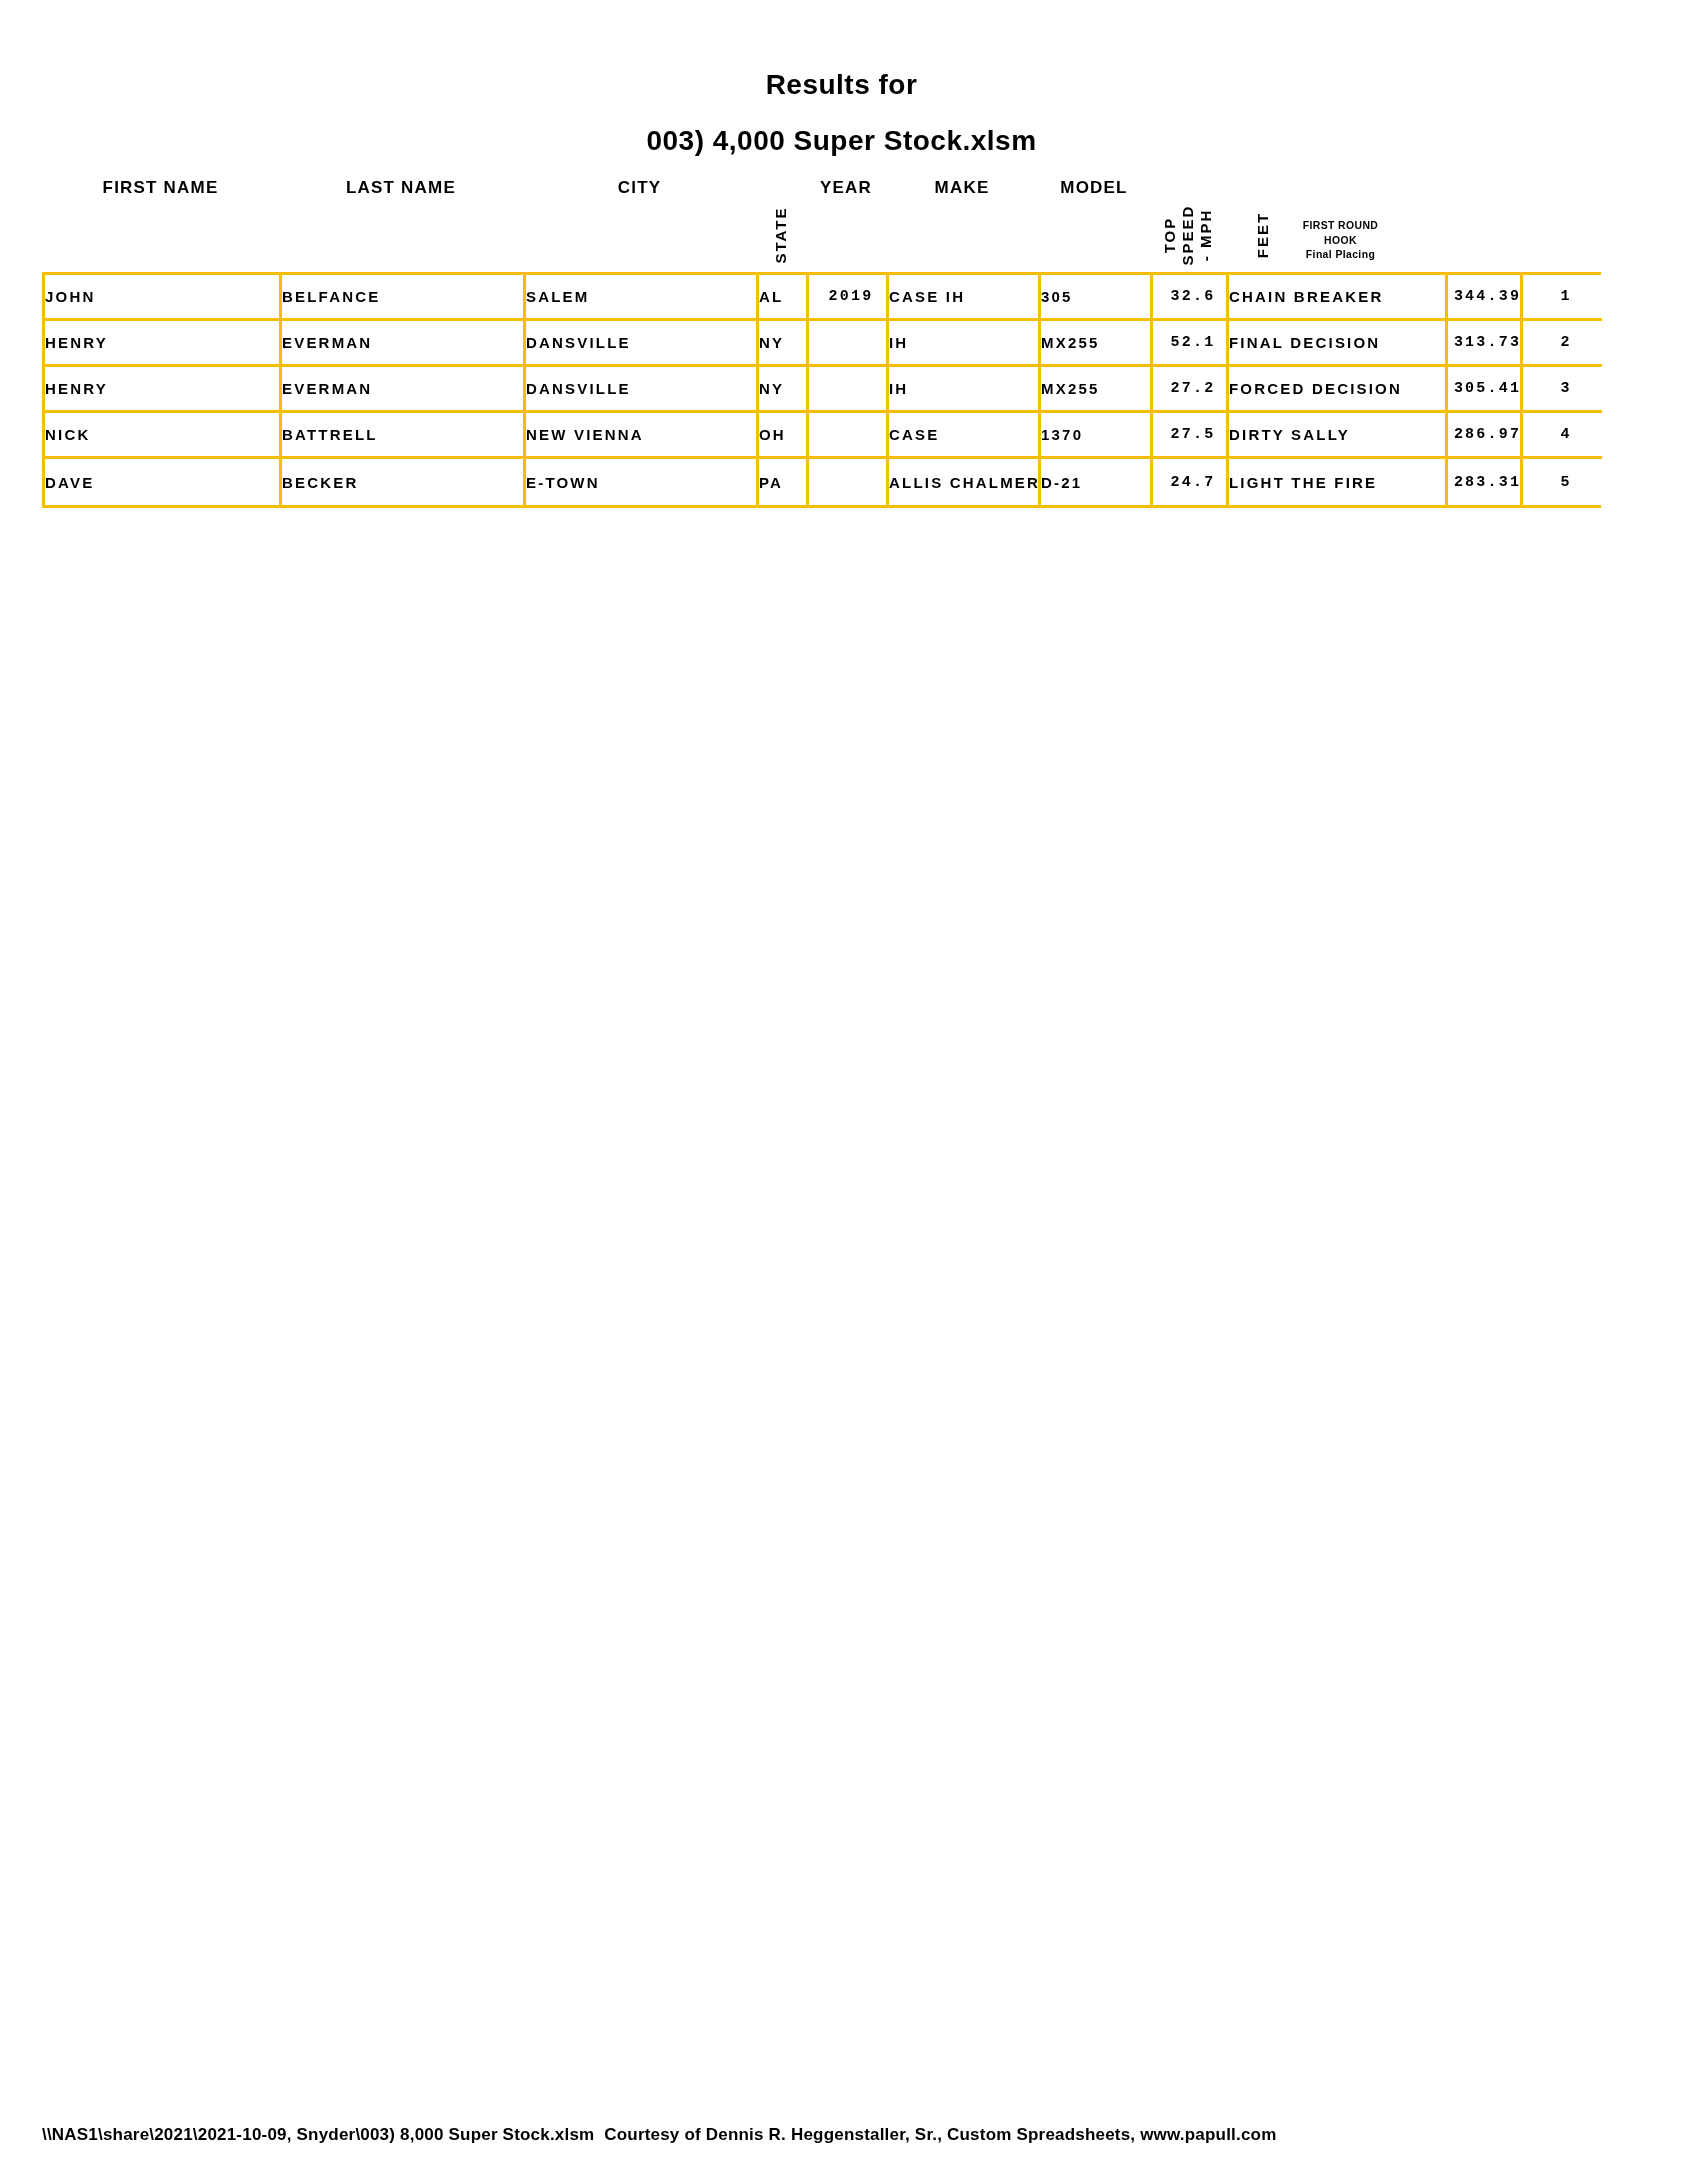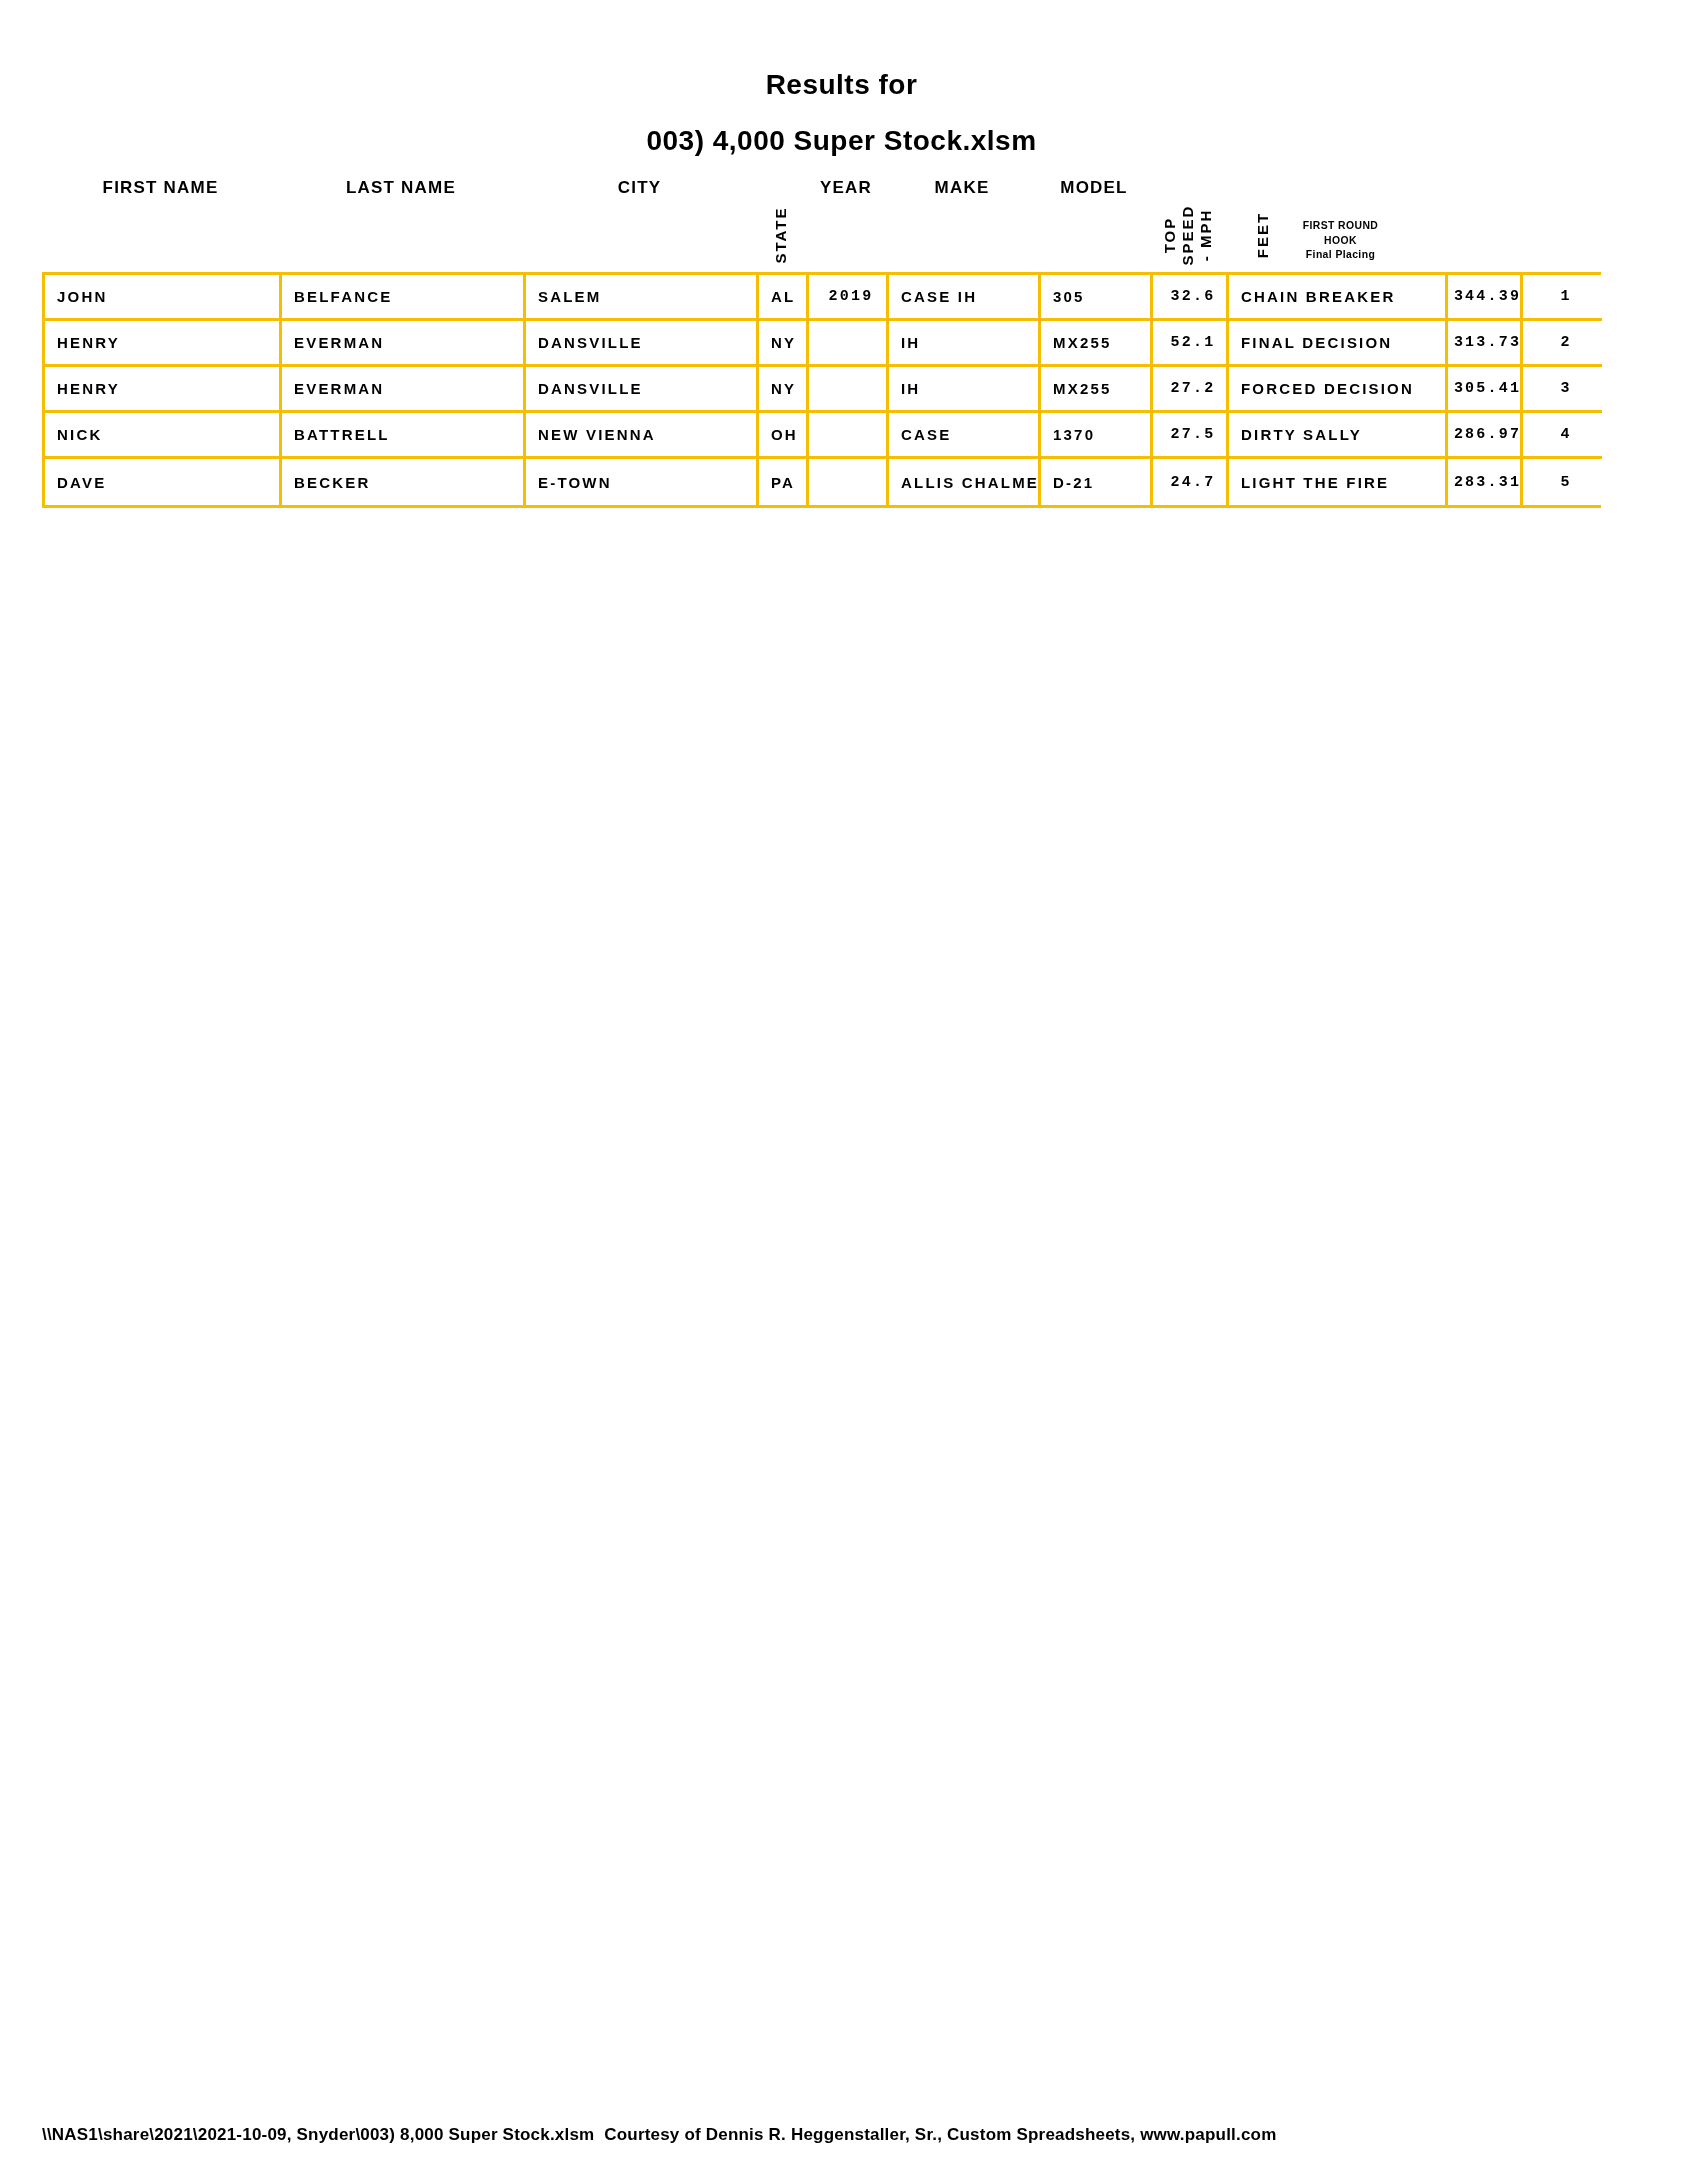--- a/index.html
+++ b/index.html
@@ -61,21 +61,21 @@
     box-sizing:content-box;
   }
   .cell{
     box-sizing:border-box;
     border-right:3px solid var(--border-color);
     border-bottom:3px solid var(--border-color);
     display:flex;align-items:center;
     font-size:15px;font-weight:bold;letter-spacing:2.2px;
     white-space:nowrap;overflow:hidden;
   }
-  .cell.align-left{justify-content:flex-start;padding-left:12px;}
+  .cell.align-left{justify-content:flex-start;padding-left:0;}
   .cell.align-left.tight{}
   .cell.align-center{justify-content:center;padding-left:7px;font-family:Liberation Mono, monospace;}
   .cell.last-col{border-right:none;}
   .cell.last-row{border-bottom:none;text-align:center;}
 
   
   .footer{
     position:absolute;left:42px;top:2062px;width:1604px;
     font-size:17px;font-weight:bold;line-height:29px;
     letter-spacing:0.2px;white-space:pre-wrap;

